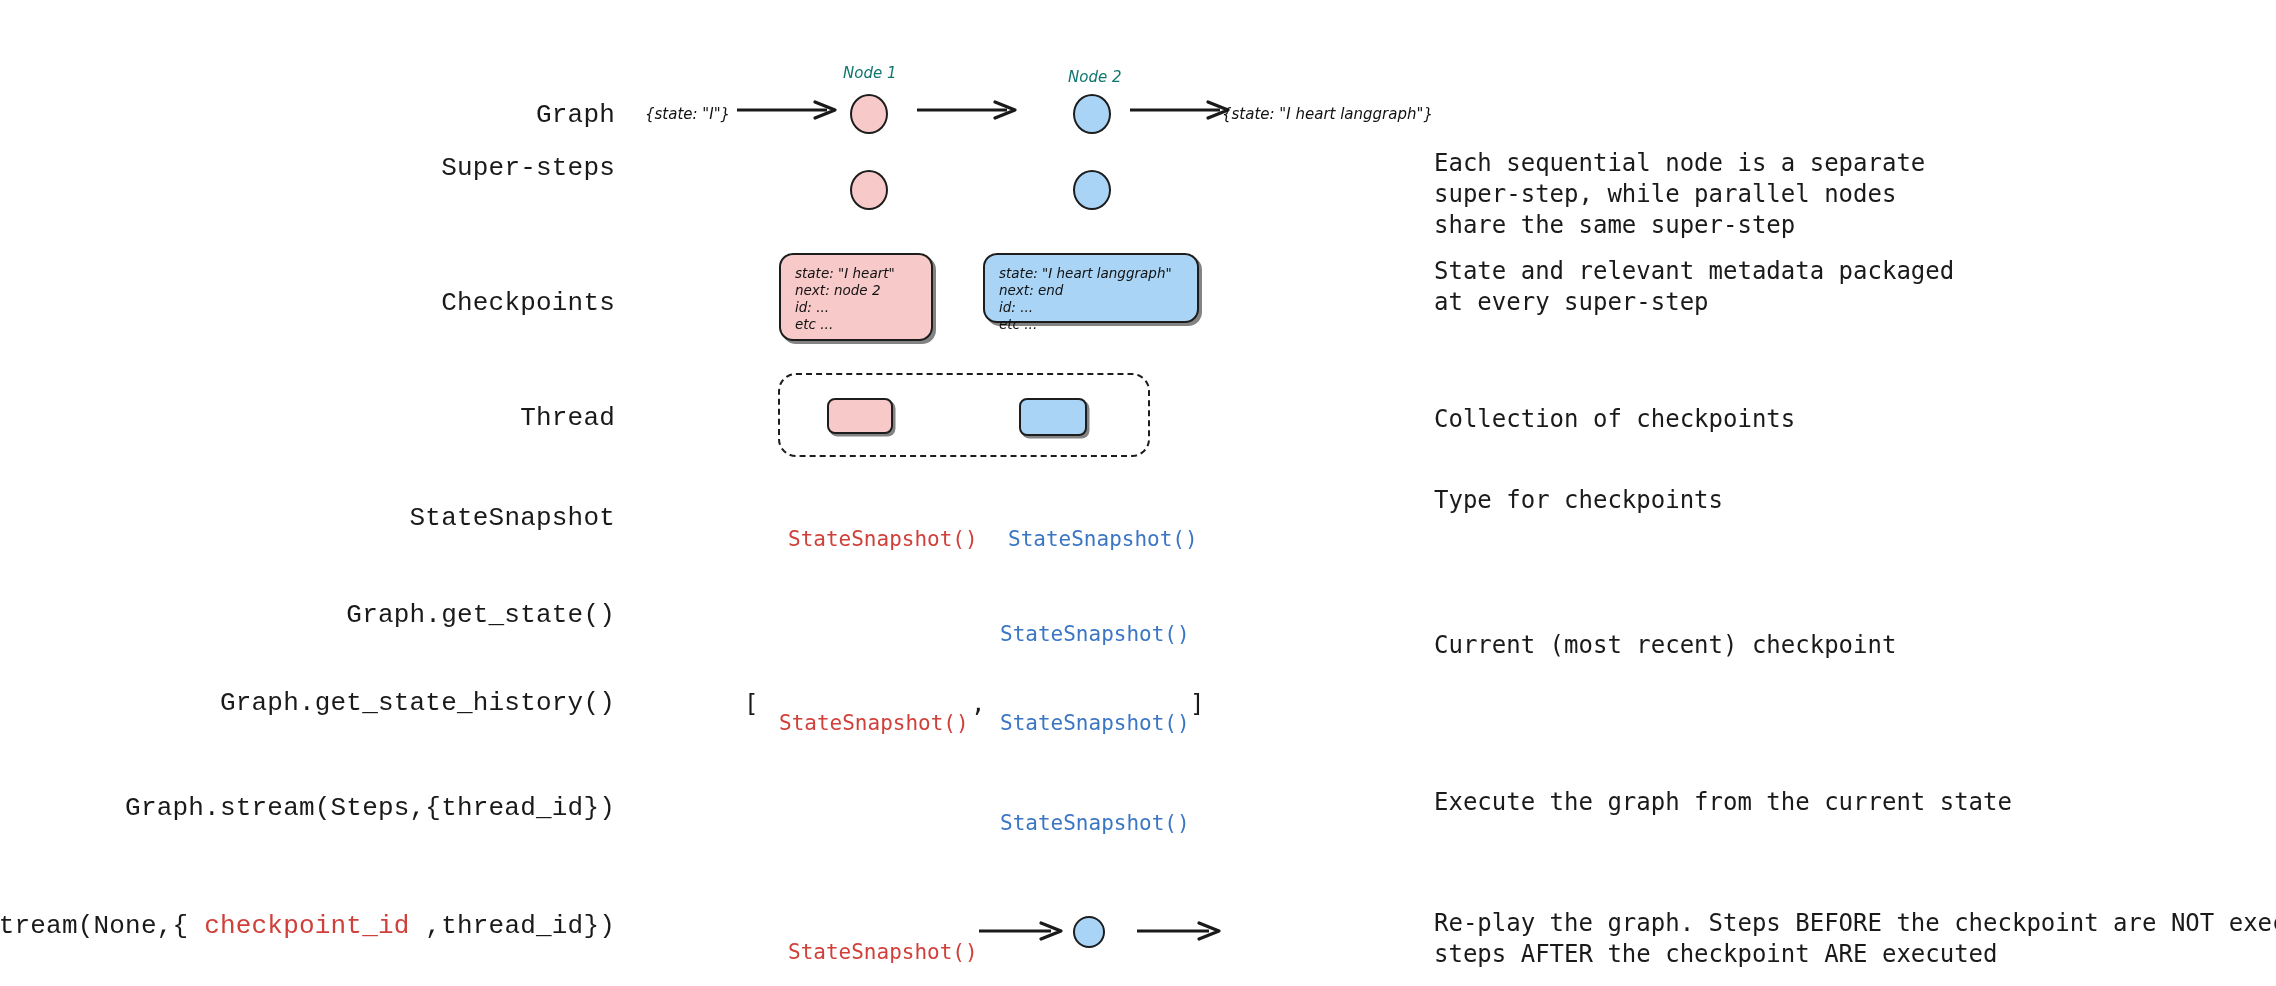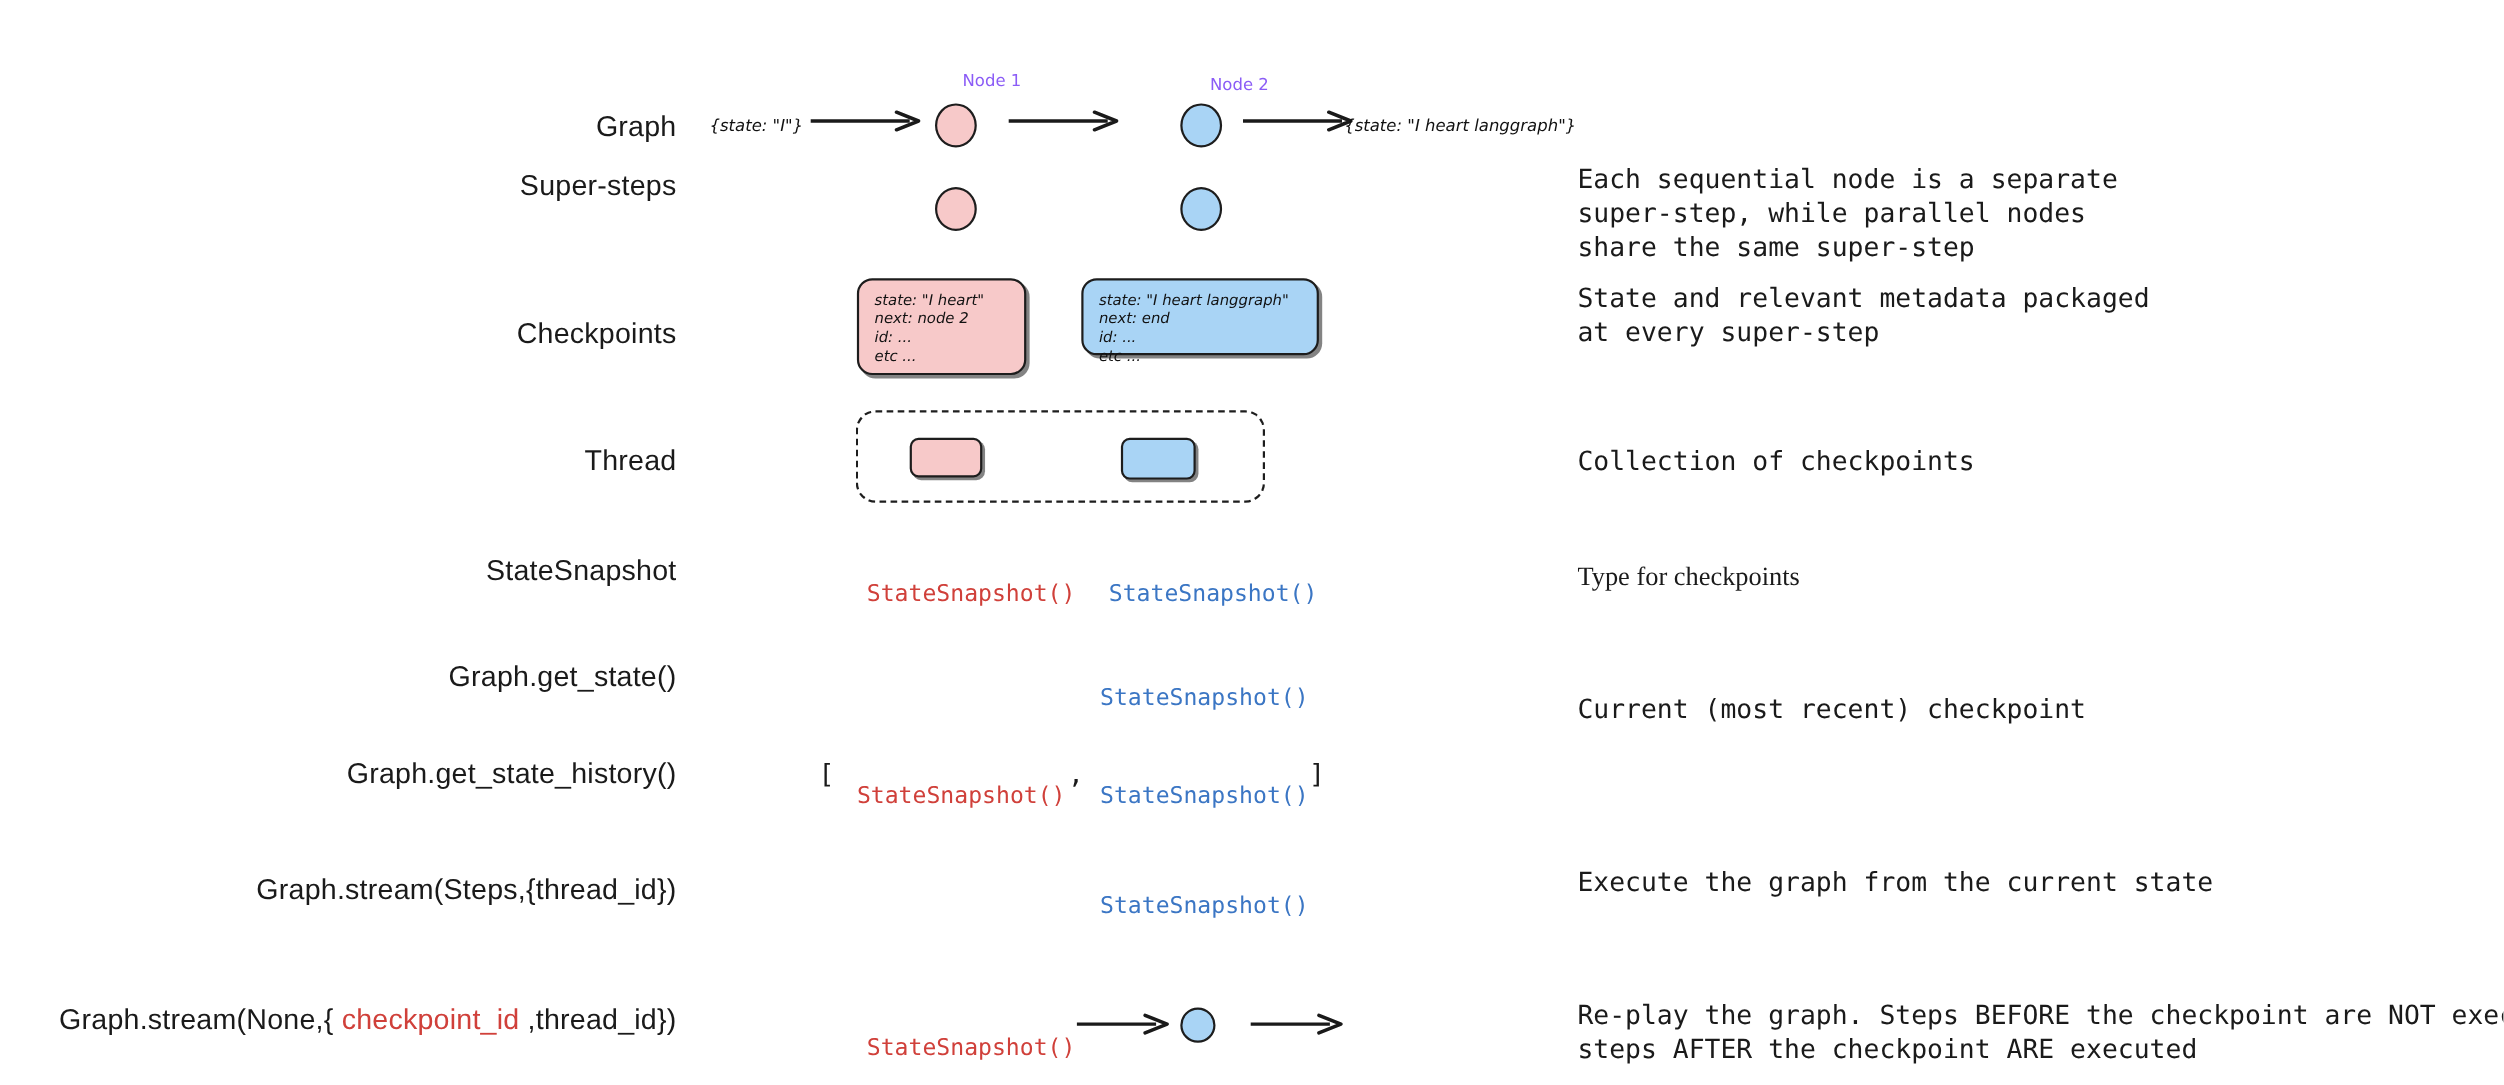--- a/index.html
+++ b/index.html
@@ -17,21 +17,21 @@
     height: 986px;
     background: #ffffff;
     overflow: hidden;
   }
 
   
   .row-label {
     position: absolute;
     right: 0;
     text-align: right;
-    font-family: Liberation Sans, sans-serif;
+    font-family: Liberation Mono, monospace;
     font-size: 26px;
     letter-spacing: 0.2px;
     color: #1a1a1a;
     white-space: pre;
   }
   .label-col {
     position: absolute;
     left: 0;
     width: 615px;
   }
@@ -43,23 +43,23 @@
     font-family: "DejaVu Sans Mono", monospace;
     font-size: 24px;
     line-height: 31px;
     color: #1a1a1a;
     white-space: pre;
   }
   .node-title {
     position: absolute;
     font-size: 15px;
     font-family: "DejaVu Sans", sans-serif;
-    color: #8b5cf6;
-    white-space: pre;
-    margin-left: 32px;
+    font-style: italic;
+    color: #0f766e;
+    white-space: pre;
   }
   .state-text {
     position: absolute;
     font-size: 15px;
     font-family: "DejaVu Sans", sans-serif;
     font-style: italic;
     color: #111;
     white-space: pre;
   }
 
@@ -235,19 +235,19 @@
     <line x1="2" y1="10" x2="74" y2="10" stroke="#1a1a1a" stroke-width="3"></line>
     <path d="M 64 2 L 84 10 L 64 18" fill="none" stroke="#1a1a1a" stroke-width="3.2" stroke-linecap="round" stroke-linejoin="round"></path>
   </svg>
 
   <div class="desc" style="top:148px;">Each sequential node is a separate
 super-step, while parallel nodes
 share the same super-step</div>
   <div class="desc" style="top:256px;">State and relevant metadata packaged
 at every super-step</div>
   <div class="desc" style="top:404px;">Collection of checkpoints</div>
-  <div class="desc" style="top:510px;font-family:Liberation Serif, serif;">Type for checkpoints</div>
+  <div class="desc" style="top:485px;">Type for checkpoints</div>
   <div class="desc" style="top:590px;margin-top:40px;">Current (most recent) checkpoint</div>
   <div class="desc" style="top:787px;">Execute the graph from the current state</div>
   <div class="desc" style="top:908px;">Re-play the graph. Steps BEFORE the checkpoint are NOT executed,
 steps AFTER the checkpoint ARE executed</div>
 
 </div>
 
 </body></html>

